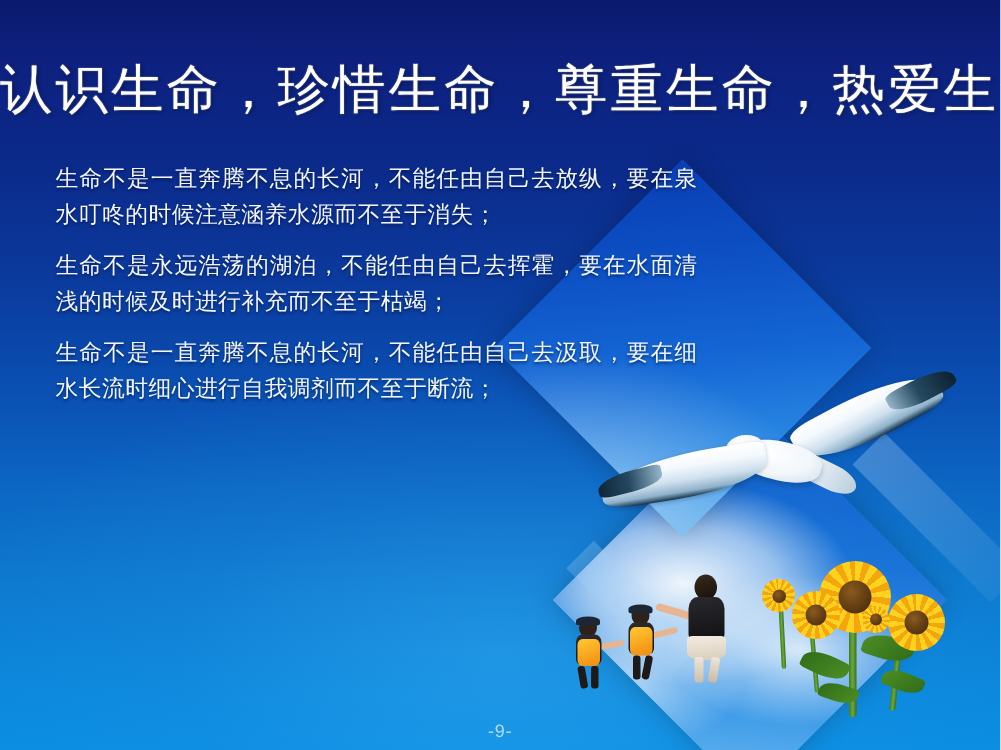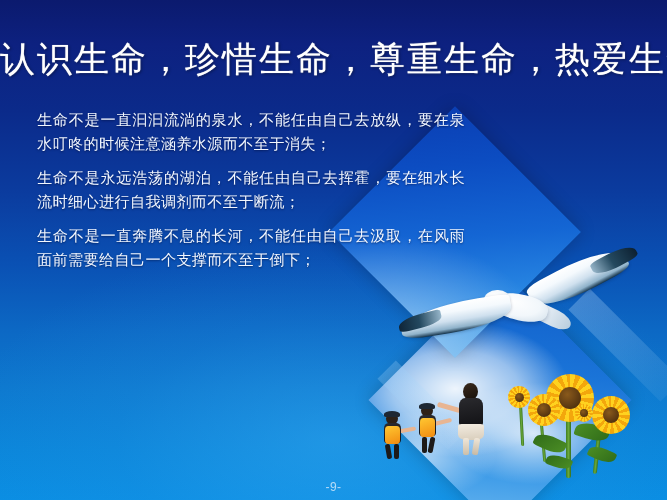--- a/index.html
+++ b/index.html
@@ -361,20 +361,20 @@
       <div class="sunflower" style="left:575px; top:404px;">
         <div class="sf-petals" style="width:18px; height:18px;"></div>
         <div class="sf-center" style="left:5px; top:5px; width:8px; height:8px;"></div>
       </div>
     </div>
   </div>
 
   <div class="title">认识生命，珍惜生命，尊重生命，热爱生命</div>
 
   <div class="body-text">
-    <p>生命不是一直汩汩流淌的泉水，不能任由自己去放纵，要在泉水叮咚的时候注意涵养水源而不至于消失；</p>
-    <p>生命不是永远浩荡的湖泊，不能任由自己去挥霍，要在细水长流时细心进行自我调剂而不至于断流；</p>
-    <p>生命不是一直奔腾不息的长河，不能任由自己去汲取，在风雨面前需要给自己一个支撑而不至于倒下；</p>
+    <p>生命不是一直奔腾不息的长河，不能任由自己去放纵，要在泉水叮咚的时候注意涵养水源而不至于消失；</p>
+    <p>生命不是永远浩荡的湖泊，不能任由自己去挥霍，要在水面清浅的时候及时进行补充而不至于枯竭；</p>
+    <p>生命不是一直奔腾不息的长河，不能任由自己去汲取，要在细水长流时细心进行自我调剂而不至于断流；</p>
   </div>
 
   <div class="page-num">-9-</div>
 
 </div>
 
 </body></html>

